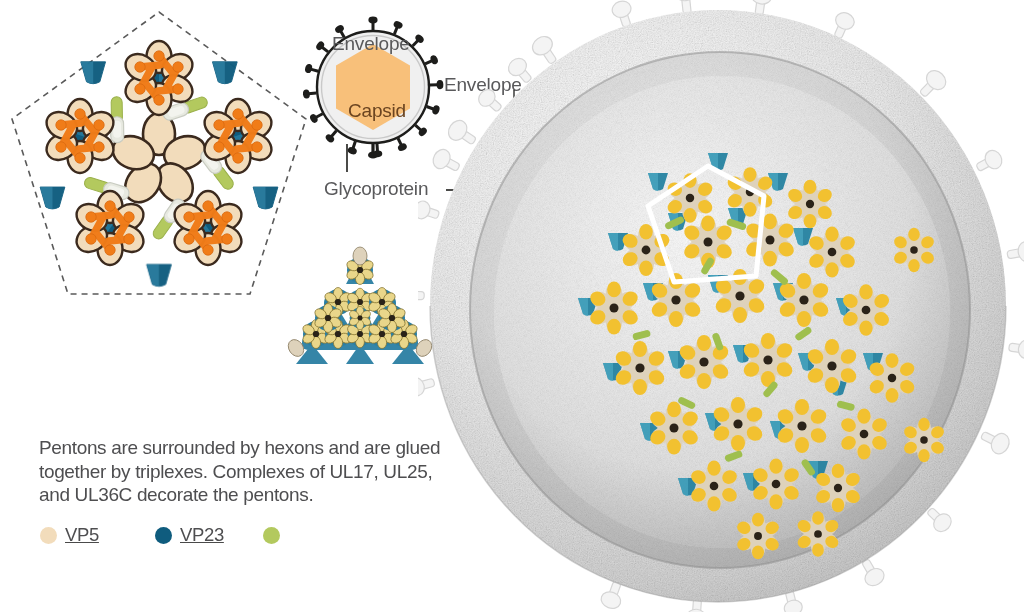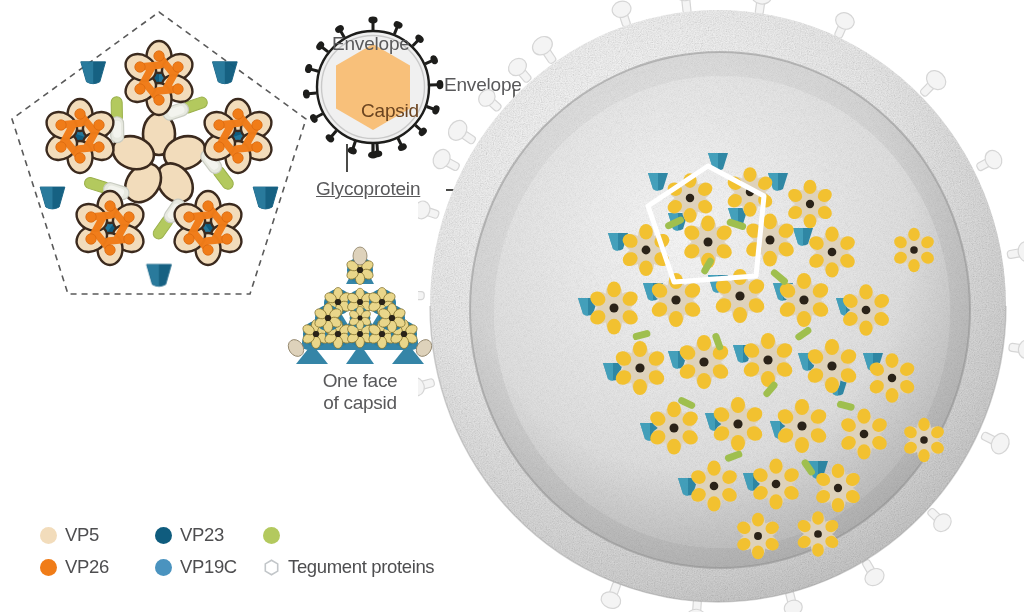--- a/index.html
+++ b/index.html
@@ -270,27 +270,27 @@
 
     <circle cx="73" cy="75" r="56" fill="none" stroke="#1d1d1b" stroke-width="2.4"></circle>
     <circle cx="73" cy="75" r="51.5" fill="none" stroke="#c9c9c9" stroke-width="1.4"></circle>
 
     <polygon points="73,32 110,53.5 110,96.5 73,118 36,96.5 36,53.5" fill="#f8c07a"></polygon>
 
     <line x1="146" y1="178" x2="178" y2="178" stroke="#1d1d1b" stroke-width="1.6"></line>
     <circle cx="180" cy="178" r="3.4" fill="#1d1d1b"></circle>
   </svg>
 
-  <div class="abs" id="capsid-word" style="left:348px;top:100px;width:84px;text-align:center;">Capsid</div>
+  <div class="abs" id="capsid-word" style="left:348px;top:100px;width:84px;text-align:left;">Capsid</div>
 
   <div class="abs lbl" style="left:332px;top:33px;">Envelope</div>
 
   <div class="abs lbl" style="left:444px;top:74px;">Envelope</div>
 
-  <div class="abs lbl" style="left:316px;top:178px;text-decoration:underline;">Glycoprotein</div>
+  <div class="abs lbl" style="left:324px;top:178px;">Glycoprotein</div>
 
   <svg class="abs" style="left:440px;top:88px;" width="140" height="190" viewBox="0 0 140 190">
     <line x1="74" y1="2" x2="74" y2="72" stroke="#1d1d1b" stroke-width="1.3"></line>
     <line x1="74" y1="72" x2="128" y2="158" stroke="#1d1d1b" stroke-width="1.3"></line>
     <circle cx="129" cy="160" r="3.4" fill="#1d1d1b"></circle>
   </svg>
 
   <svg class="abs" style="left:272px;top:244px;" width="176" height="122" viewBox="0 0 176 122">
     <defs>
       <g id="minihexon">
@@ -367,24 +367,20 @@
         </g>
       <g transform="translate(24,104) rotate(-35)">
           <use href="#minicorner"></use>
         </g>
       <g transform="translate(152,104) rotate(35)">
           <use href="#minicorner"></use>
         </g>
     </g>
   </svg>
 
-  <div class="abs cap-txt" style="left:282px;top:370px;width:156px;">
-    <div>One face</div>
-    <div>of capsid</div>
-  </div>
 
   <svg class="abs" style="left:418px;top:0px;" width="606" height="612" viewBox="0 0 606 612">
     <defs>
       <radialGradient id="envGrad" cx="38%" cy="30%" r="78%">
         <stop offset="0%" stop-color="#ffffff"></stop>
         <stop offset="55%" stop-color="#ededed"></stop>
         <stop offset="86%" stop-color="#d4d4d4"></stop>
         <stop offset="100%" stop-color="#c2c2c2"></stop>
       </radialGradient>
       <radialGradient id="tegGrad" cx="42%" cy="34%" r="72%">
@@ -734,47 +730,30 @@
       <rect x="306" y="456" width="18" height="7" rx="3.5" transform="rotate(-20 306 456)"></rect>
       <rect x="388" y="458" width="18" height="7" rx="3.5" transform="rotate(55 388 458)"></rect>
     </g>
 
     <polygon points="290,166 346,196 338,276 256,282 230,206" fill="none" stroke="#ffffff" stroke-width="5" stroke-linejoin="round"></polygon>
 
     <path d="M 588,306 A 288,296 0 0 1 300,602 A 288,296 0 0 1 12,306" fill="none" stroke="#9b9b9b" stroke-width="1.4" opacity="0.45"></path>
   </svg>
 
 
-
-  <div class="abs legend-row" style="left:40px;top:524px;width:400px;">
+  <div class="abs" id="local-body" style="left:39px;top:436px;">Pentons are surrounded by hexons and are glued together by triplexes. Complexes of UL17, UL25, and UL36C decorate the pentons.</div>
+
+  <div class="abs legend-row" style="left:40px;top:524px;width:400px;text-decoration:underline;">
     <div class="legend-item" style="width:115px;">
       <span class="swatch" style="background:#f2dcbb;"></span>
       <span class="legend-text">VP5</span>
     </div>
     <div class="legend-item" style="width:108px;">
       <span class="swatch" style="background:#0f5c7e;"></span>
       <span class="legend-text">VP23</span>
     </div>
     <div class="legend-item">
       <span class="swatch" style="background:#b3c95e;"></span>
     </div>
   </div>
 
-  <div class="abs legend-row" style="left:40px;top:556px;width:400px;">
-    <div class="legend-item" style="width:115px;">
-      <span class="swatch" style="background:#f07c18;"></span>
-      <span class="legend-text">VP26</span>
-    </div>
-    <div class="legend-item" style="width:108px;">
-      <span class="swatch" style="background:#4a93bf;"></span>
-      <span class="legend-text">VP19C</span>
-    </div>
-    <div class="legend-item">
-      <span class="swatch-hex">
-        <svg width="17" height="17" viewBox="0 0 17 17">
-          <polygon points="8.5,1.3 14.7,4.9 14.7,12.1 8.5,15.7 2.3,12.1 2.3,4.9" fill="none" stroke="#c2c6c9" stroke-width="1.6"></polygon>
-        </svg>
-      </span>
-      <span class="legend-text">Tegument proteins</span>
-    </div>
-  </div>
 
 </div>
 
 </body></html>

